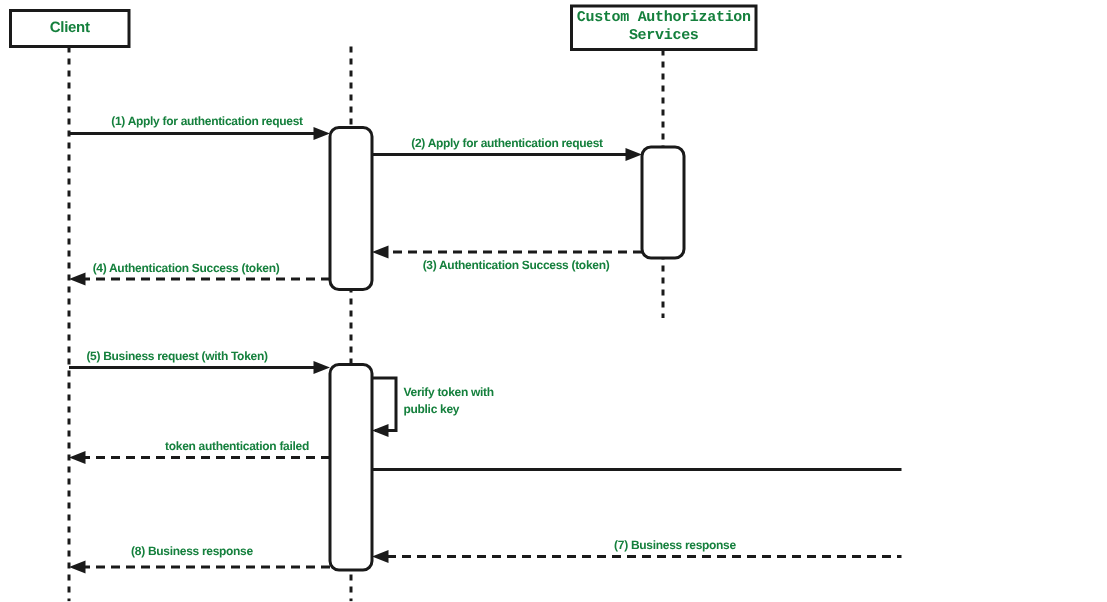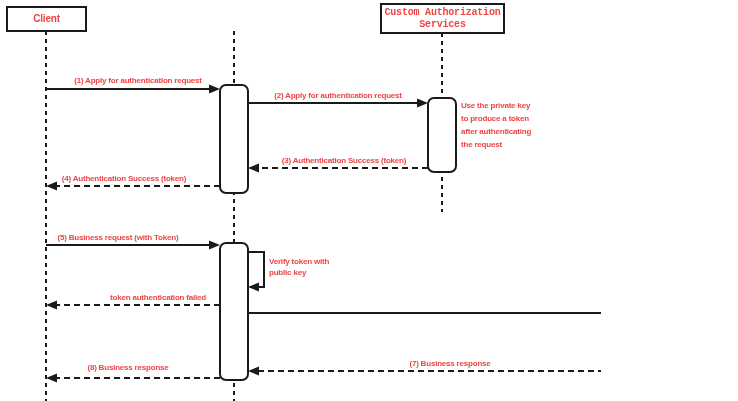--- a/index.html
+++ b/index.html
@@ -1,18 +1,18 @@
 <!DOCTYPE html>
 <html><head>
 <meta charset="utf-8">
 <style>
   html,body{margin:0;padding:0;background:#fff;}
   .stage{
     position:relative;width:601px;height:401px;background:#ffffff;
-    font-family:"Liberation Sans",sans-serif;color:#ef4444;overflow:hidden;
+    font-family:"Liberation Sans",sans-serif;color:#15803d;overflow:hidden;
   }
   .layer{position:absolute;left:0;top:0;}
   .actor{
     position:absolute;box-sizing:border-box;border:2px solid #1a1a1a;background:#ffffff;
     display:flex;align-items:center;justify-content:center;text-align:center;
     font-weight:bold;font-size:10px;line-height:12px;letter-spacing:-0.2px;
   }
   .msg-label{
     position:absolute;font-size:8px;font-weight:bold;letter-spacing:-0.2px;
     white-space:nowrap;transform:translateX(-50%);
@@ -81,23 +81,22 @@
 
   <div class="actor" style="left:6px;top:6px;width:81px;height:26px;">
     <span>Client</span>
   </div>
   <div class="actor" style="left:380px;top:3px;width:125px;height:31px;font-family:Liberation Mono, monospace;">
     <span>Custom Authorization Services</span>
   </div>
 
   <div class="msg-label" style="left:138px;top:76px;">(1) Apply for authentication request</div>
   <div class="msg-label" style="left:338px;top:91px;">(2) Apply for authentication request</div>
-  <div class="msg-label" style="left:344px;top:156px;">(3) Authentication Success (token)</div>
+  <div class="msg-label" style="left:344px;top:172px;">(3) Authentication Success (token)</div>
   <div class="msg-label" style="left:124px;top:174px;">(4) Authentication Success (token)</div>
   <div class="msg-label" style="left:118px;top:233px;">(5) Business request (with Token)</div>
   <div class="self-text" style="left:269px;top:256px;">Verify token with public key</div>
   <div class="msg-label" style="left:130px;top:293px;margin-left:28px;">token authentication failed</div>
   <div class="msg-label" style="left:450px;top:359px;">(7) Business response</div>
   <div class="msg-label" style="left:128px;top:363px;">(8) Business response</div>
 
-  <div class="note-text" style="left:461px;top:99px;width:76px;">Use the private key to produce a token after authenticating the request</div>
 
 </div>
 
 </body></html>

